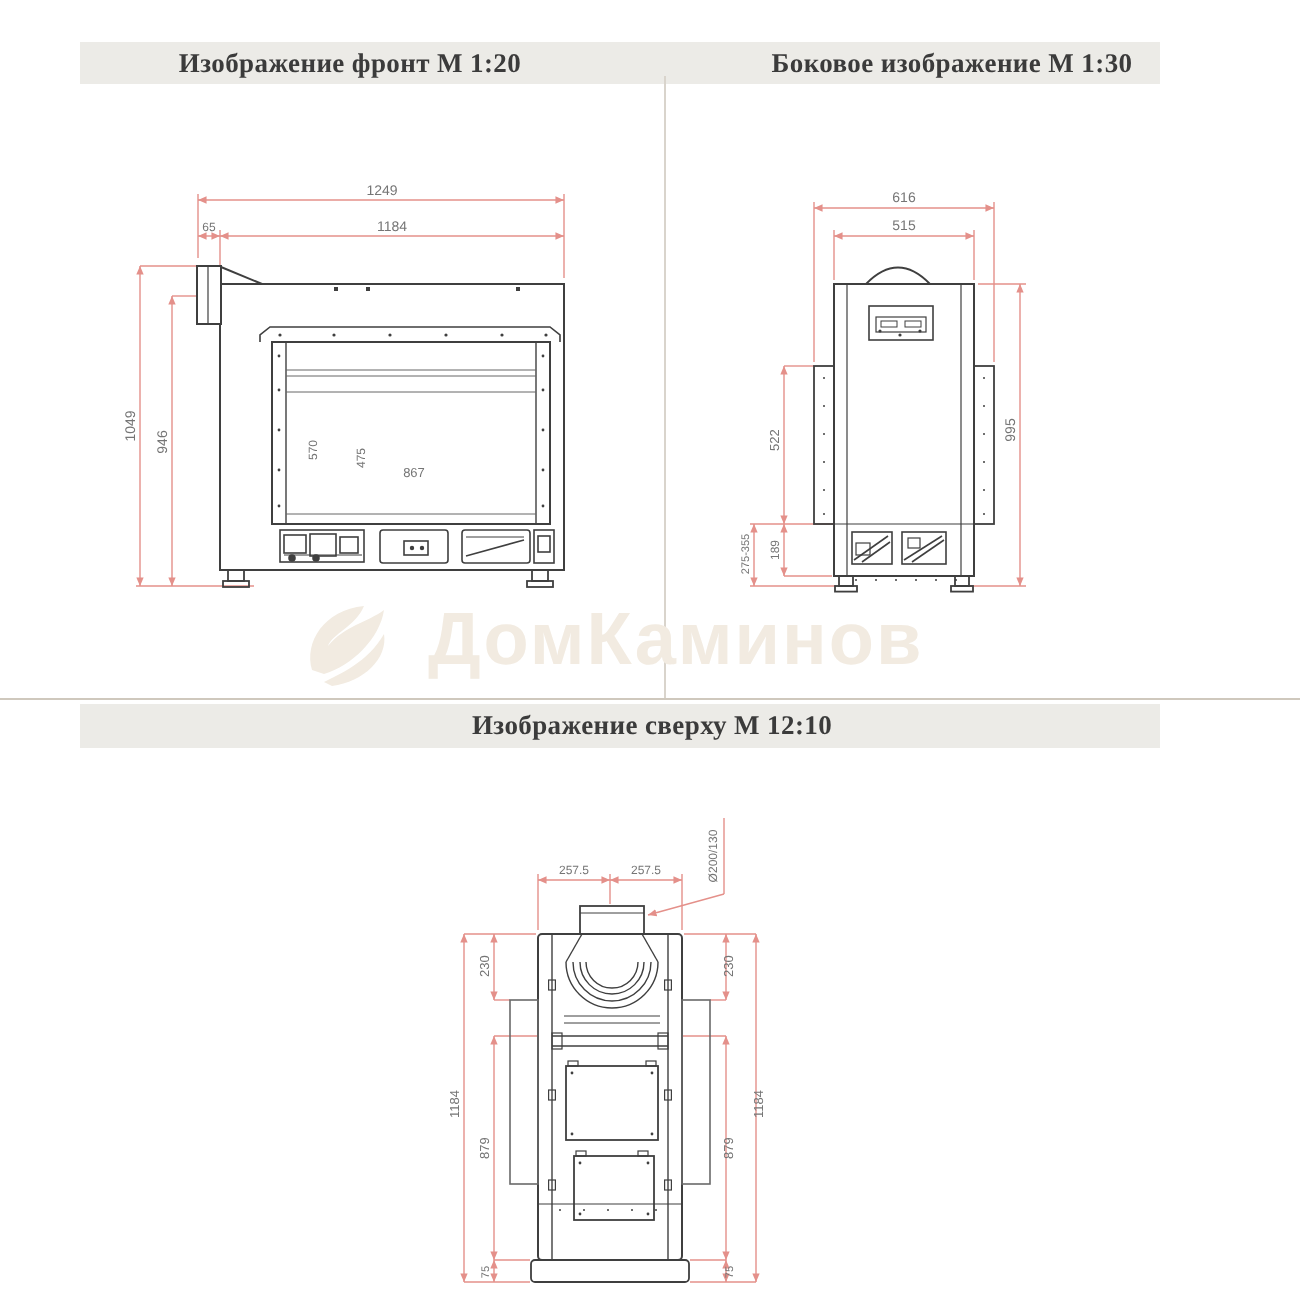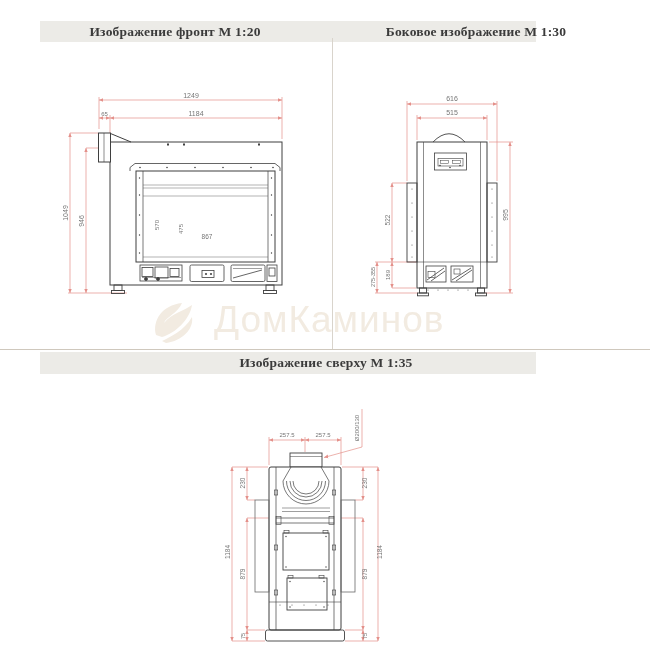--- a/index.html
+++ b/index.html
@@ -1,29 +1,29 @@
 <!DOCTYPE html>
 <html><head>
 <meta charset="utf-8">
 <style>
   html,body{margin:0;padding:0;background:#ffffff;}
   #screen{position:relative;width:650px;height:650px;background:#ffffff;overflow:hidden;
           font-family:"Liberation Sans",sans-serif;}
-  .band{position:absolute;left:40px;width:496px;background:#ecebe7;}
+  .band{position:absolute;left:40px;width:496px;background:#ecebe7;padding-left:44px;}
   .band-top{top:21px;height:21px;}
   .band-mid{top:352px;height:22px;}
   .view-title{position:absolute;top:0;height:100%;display:flex;align-items:center;justify-content:center;
       font-family:"Liberation Serif",serif;font-weight:bold;font-size:13.5px;color:#3b3b3b;letter-spacing:0.2px;}
   .t-front{left:0;width:270px;}
   .t-side{left:300px;width:272px;}
   .t-top{left:0;width:572px;}
   .vdivider{position:absolute;left:332px;top:38px;width:1px;height:311px;background:#d9d4cc;}
   .hrule{position:absolute;left:0;top:349px;width:650px;height:1px;background:#cfc8bd;}
   .watermark{position:absolute;left:148px;top:294px;width:380px;height:52px;display:flex;align-items:center;
-      color:#f2ebe1;font-weight:normal;font-size:37px;font-family:"Liberation Sans",sans-serif;
+      color:#f2ebe1;font-weight:bold;font-size:37px;font-family:"Liberation Sans",sans-serif;
       letter-spacing:1px;user-select:none;}
   .wm-logo{width:52px;height:46px;margin-right:14px;}
   svg text{font-family:"Liberation Sans",sans-serif;}
   .drawing{position:absolute;}
   .d-front{left:55px;top:85px;}
   .d-side{left:370px;top:85px;}
   .d-top{left:225px;top:395px;}
 </style>
 </head>
 <body>
@@ -41,21 +41,21 @@
     <svg class="wm-logo" viewBox="0 0 52 46">
       <path d="M8 38 C4 24 14 8 34 6 C30 16 18 20 16 26 C24 16 36 14 44 8 C42 22 28 36 14 40 Z" fill="#f2ebe1"></path>
       <path d="M14 44 C22 40 36 34 44 20 C46 32 34 44 18 46 Z" fill="#f2ebe1"></path>
     </svg>
     <span>ДомКаминов</span>
   </div>
 
   <div class="hrule"></div>
 
   <div class="band band-mid">
-    <div class="view-title t-top">Изображение сверху М 1:35</div>
+    <div class="view-title t-top">Изображение сверху М 12:10</div>
   </div>
 
   <svg class="drawing d-front" width="260" height="230" viewBox="0 0 260 230">
     <defs>
       <marker id="arrF" viewBox="0 0 8 8" refX="7" refY="4" markerWidth="7" markerHeight="7" orient="auto-start-reverse">
           <path d="M0,1 L7,4 L0,7 z" fill="#e4908a"></path>
         </marker>
     </defs>
 
     <g stroke="#e4908a" stroke-width="0.7" fill="none">

